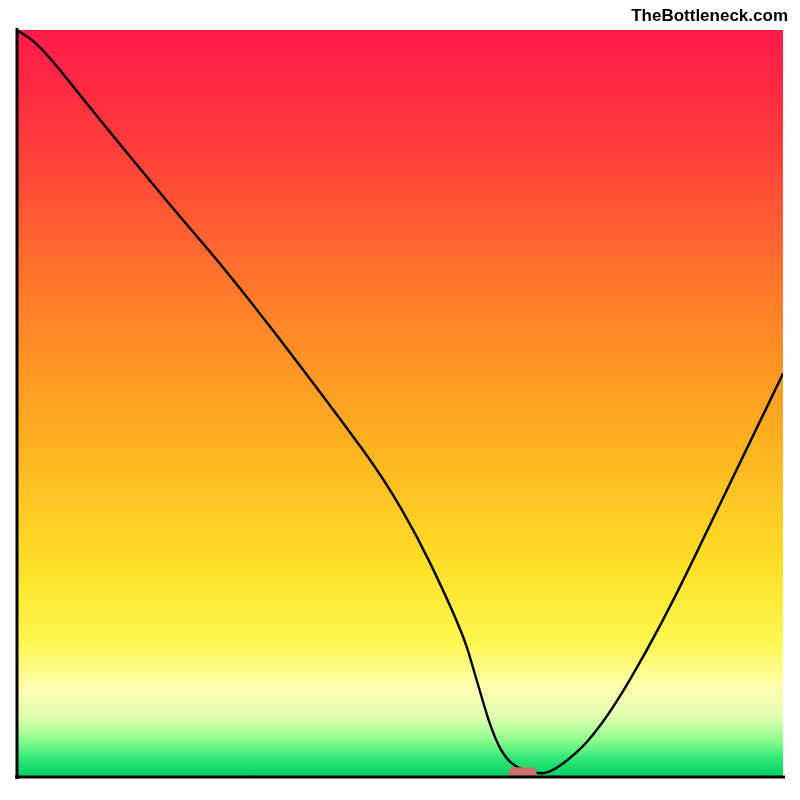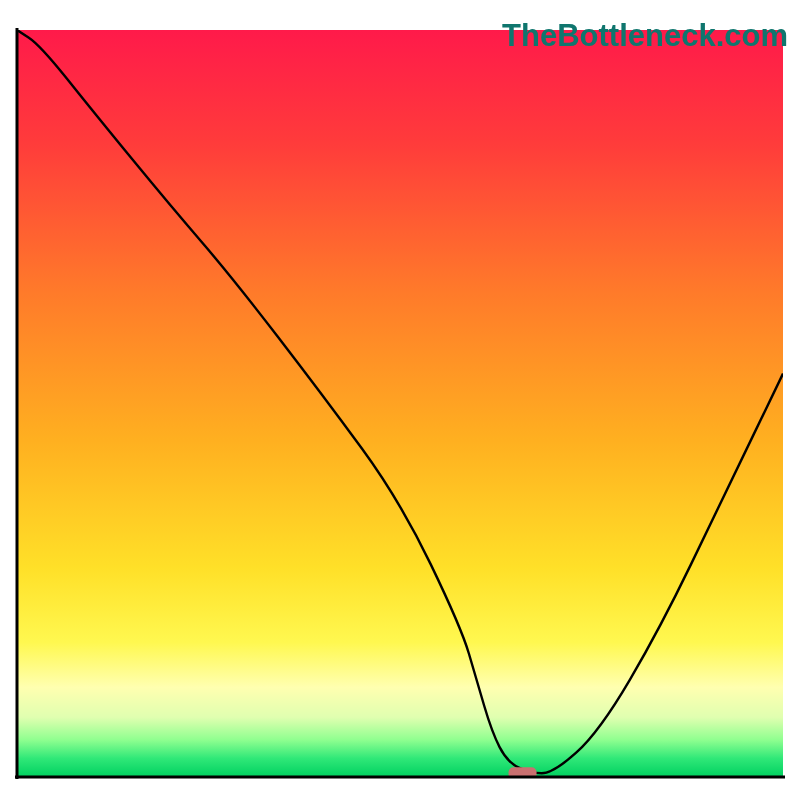--- a/index.html
+++ b/index.html
@@ -10,25 +10,25 @@
     background: #ffffff;
     font-family: Arial, Helvetica, sans-serif;
   }
   .container {
     position: relative;
     width: 800px;
     height: 800px;
   }
   .watermark {
     position: absolute;
-    top: 18px;
+    top: 6px;
     right: 12px;
-    font-size: 31px;
+    font-size: 17px;
     font-weight: bold;
-    color: #0f766e;
+    color: #000000;
     z-index: 10;
   }
   svg {
     display: block;
   }
 </style>
 </head>
 <body>
 
 <div class="container">

